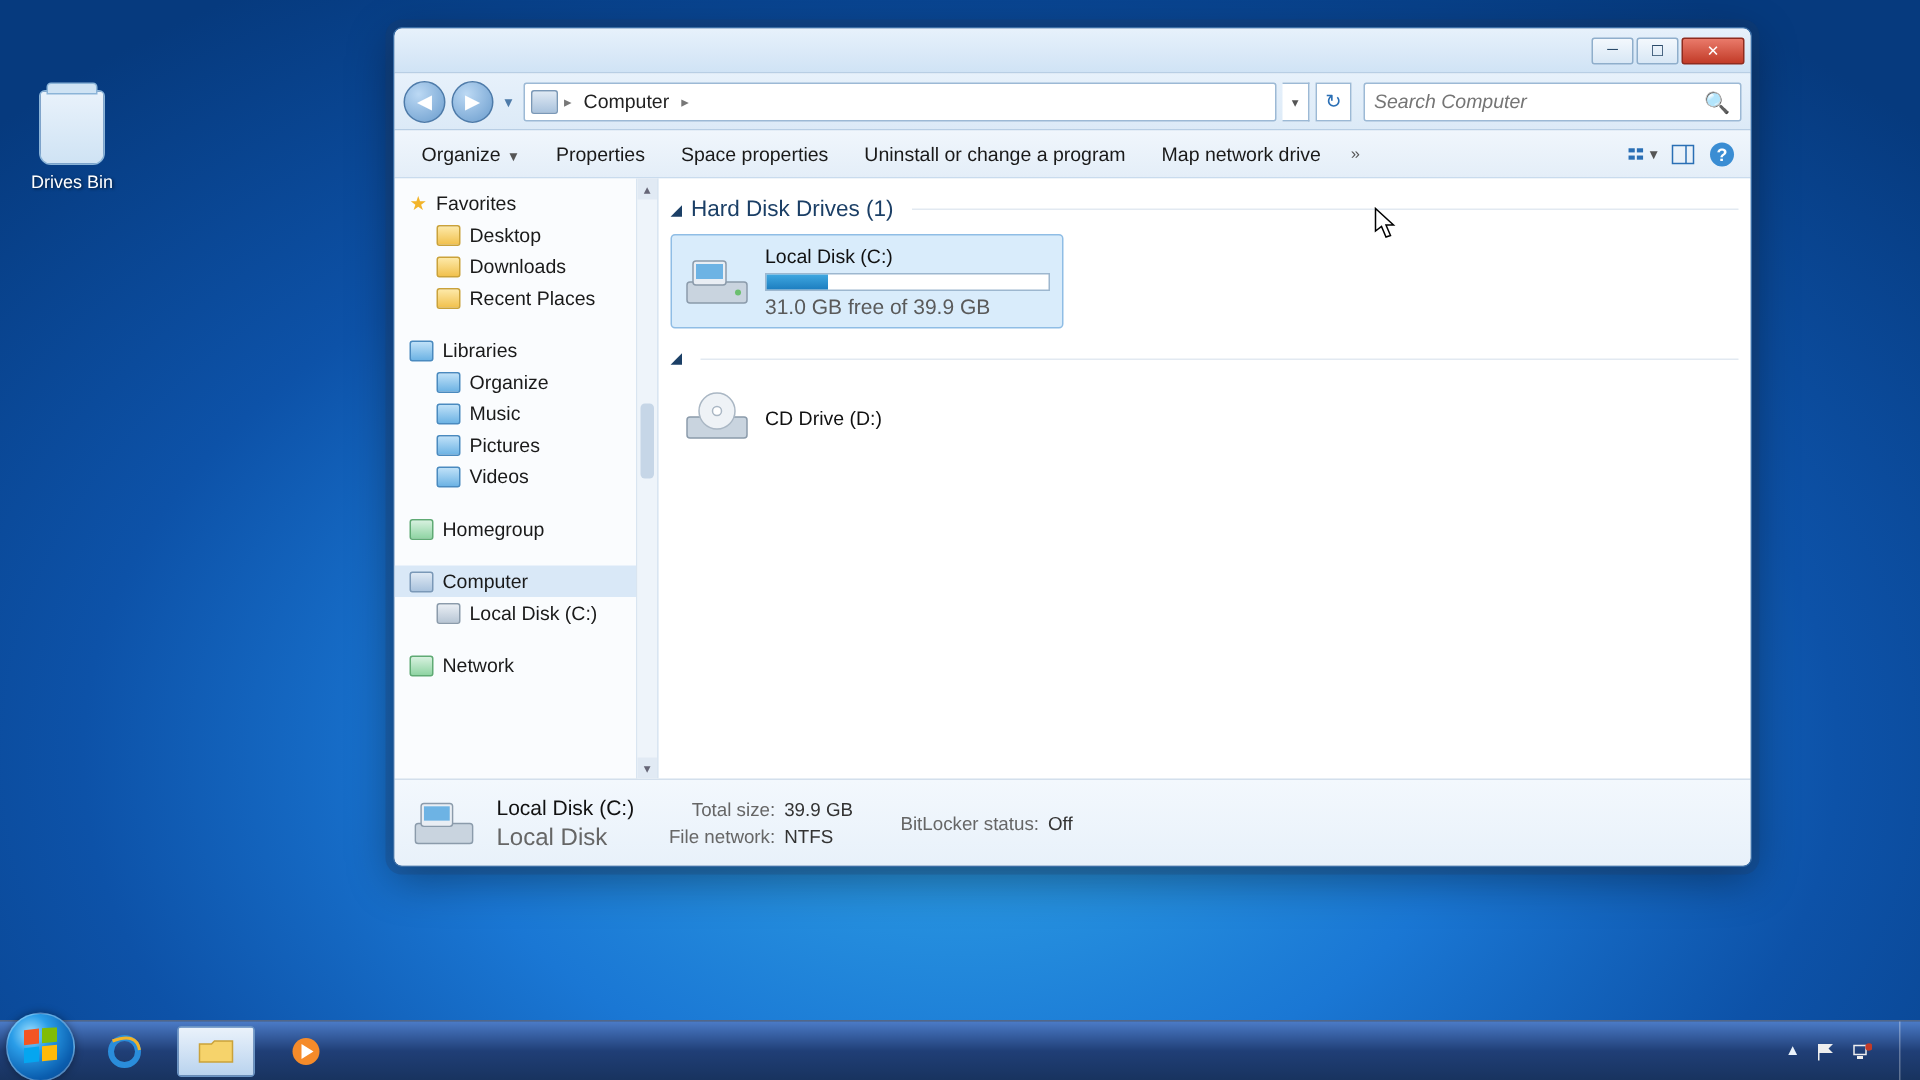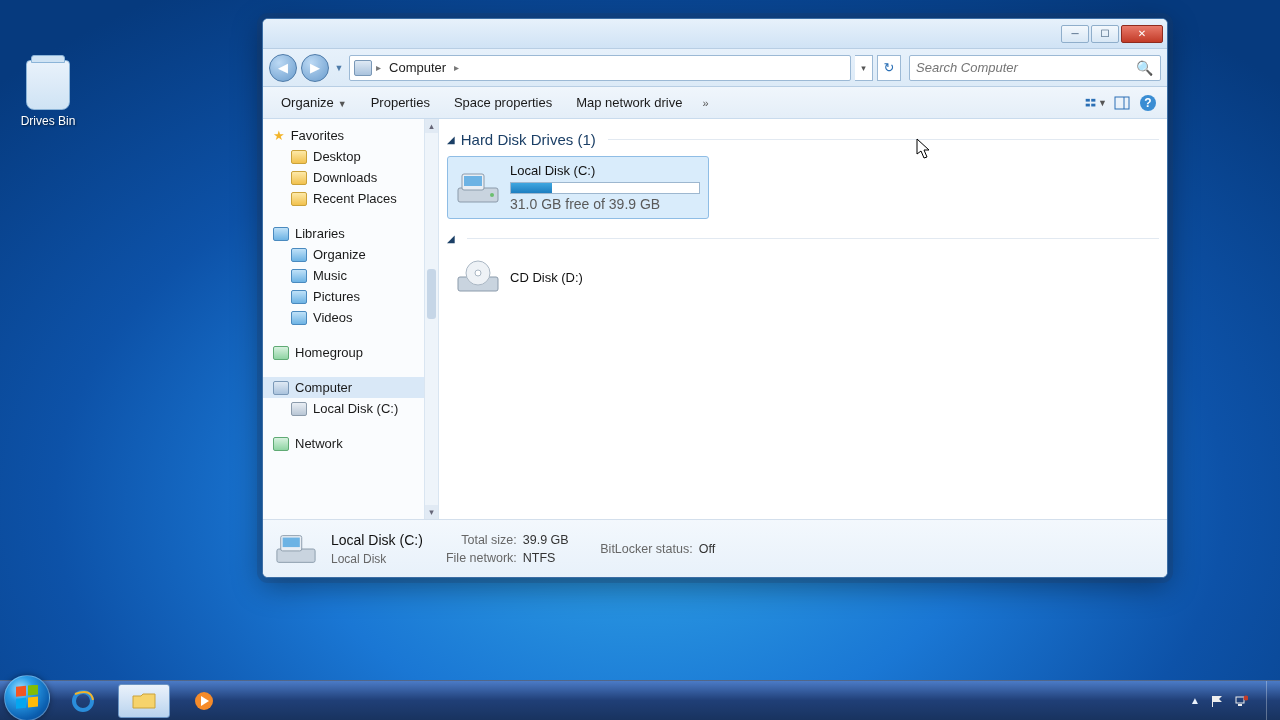--- a/index.html
+++ b/index.html
@@ -127,21 +127,21 @@
   .tile .bar { width:190px; height:12px; border:1px solid #9db7cf; background:#fff; margin:4px 0 2px; position:relative; }
   .tile .bar .fill { position:absolute; top:0; left:0; bottom:0; background:linear-gradient(#3fa7e0,#1d7ec0); }
   .tile .sub { font-size:14px; color:#5a5a5a; }
   .details {
     height:58px; border-top:1px solid #d3dfec; background:linear-gradient(#f3f8fd,#e8f1fa);
     display:flex; align-items:center; padding:4px 12px; gap:14px; font-size:12.5px; color:#333;
   }
   .details .dicon2 { width:42px; height:38px; }
   .details .block { display:flex; flex-direction:column; gap:4px; }
   .details .name { font-size:14px; color:#111; }
-  .details .type { font-size:12px; color:#666; }
+  .details .type { font-size:16px; color:#666; }
   .details .pair { display:flex; gap:6px; }
   .details .k { color:#666; width:80px; text-align:right; }
   .details .bar2 { width:140px; height:12px; border:1px solid #9db7cf; background:#fff; position:relative; display:inline-block; vertical-align:middle; }
   .details .bar2 .fill { position:absolute; top:0; left:0; bottom:0; background:linear-gradient(#3fa7e0,#1d7ec0); }
   .cursor { position:absolute; width:16px; height:22px; pointer-events:none; }
 </style>
 </head>
 <body>
 
 <div class="desktop-icon">
@@ -171,20 +171,21 @@
     <div class="search">
       <input placeholder="Search Computer" style="">
       <span class="mag">🔍</span>
     </div>
   </div>
 
   <div class="toolbar">
     <div class="tb"><span>Organize</span><span class="dd">▼</span></div>
     <div class="tb">Properties</div>
     <div class="tb">Space properties</div>
+    <div class="tb">Uninstall or change a program</div>
     <div class="tb">Map network drive</div>
     <div class="tb-overflow">»</div>
     <div class="tb-spacer"></div>
     <div class="tb-icon">
       <svg viewBox="0 0 16 16" width="16" height="16">
           <rect x="1" y="2" width="6" height="4" fill="#2a6fb5"></rect>
           <rect x="9" y="2" width="6" height="4" fill="#2a6fb5"></rect>
           <rect x="1" y="9" width="6" height="4" fill="#2a6fb5"></rect>
           <rect x="9" y="9" width="6" height="4" fill="#2a6fb5"></rect>
         </svg>
@@ -304,21 +305,21 @@
         <span class="tri">◢</span>
         <span class="line"></span>
       </div>
       <div class="tiles">
         <div class="tile">
           <svg class="dicon" viewBox="0 0 44 36">
             <rect x="2" y="18" width="40" height="14" rx="2" fill="#c9d4df" stroke="#8b9bab"></rect>
             <circle cx="22" cy="14" r="12" fill="#eef2f6" stroke="#aab7c4"></circle>
             <circle cx="22" cy="14" r="3" fill="#fff" stroke="#aab7c4"></circle>
           </svg>
-          <div class="tlabel">CD Disk (D:)</div>
+          <div class="tlabel">CD Drive (D:)</div>
         </div>
       </div>
     </div>
   </div>
 
   <div class="details">
     <svg class="dicon2" viewBox="0 0 44 36">
       <rect x="2" y="18" width="40" height="14" rx="2" fill="#c9d4df" stroke="#8b9bab"></rect>
       <rect x="6" y="4" width="22" height="16" rx="2" fill="#e9eef4" stroke="#8b9bab"></rect>
       <rect x="8" y="6" width="18" height="10" fill="#6db3e4"></rect>

